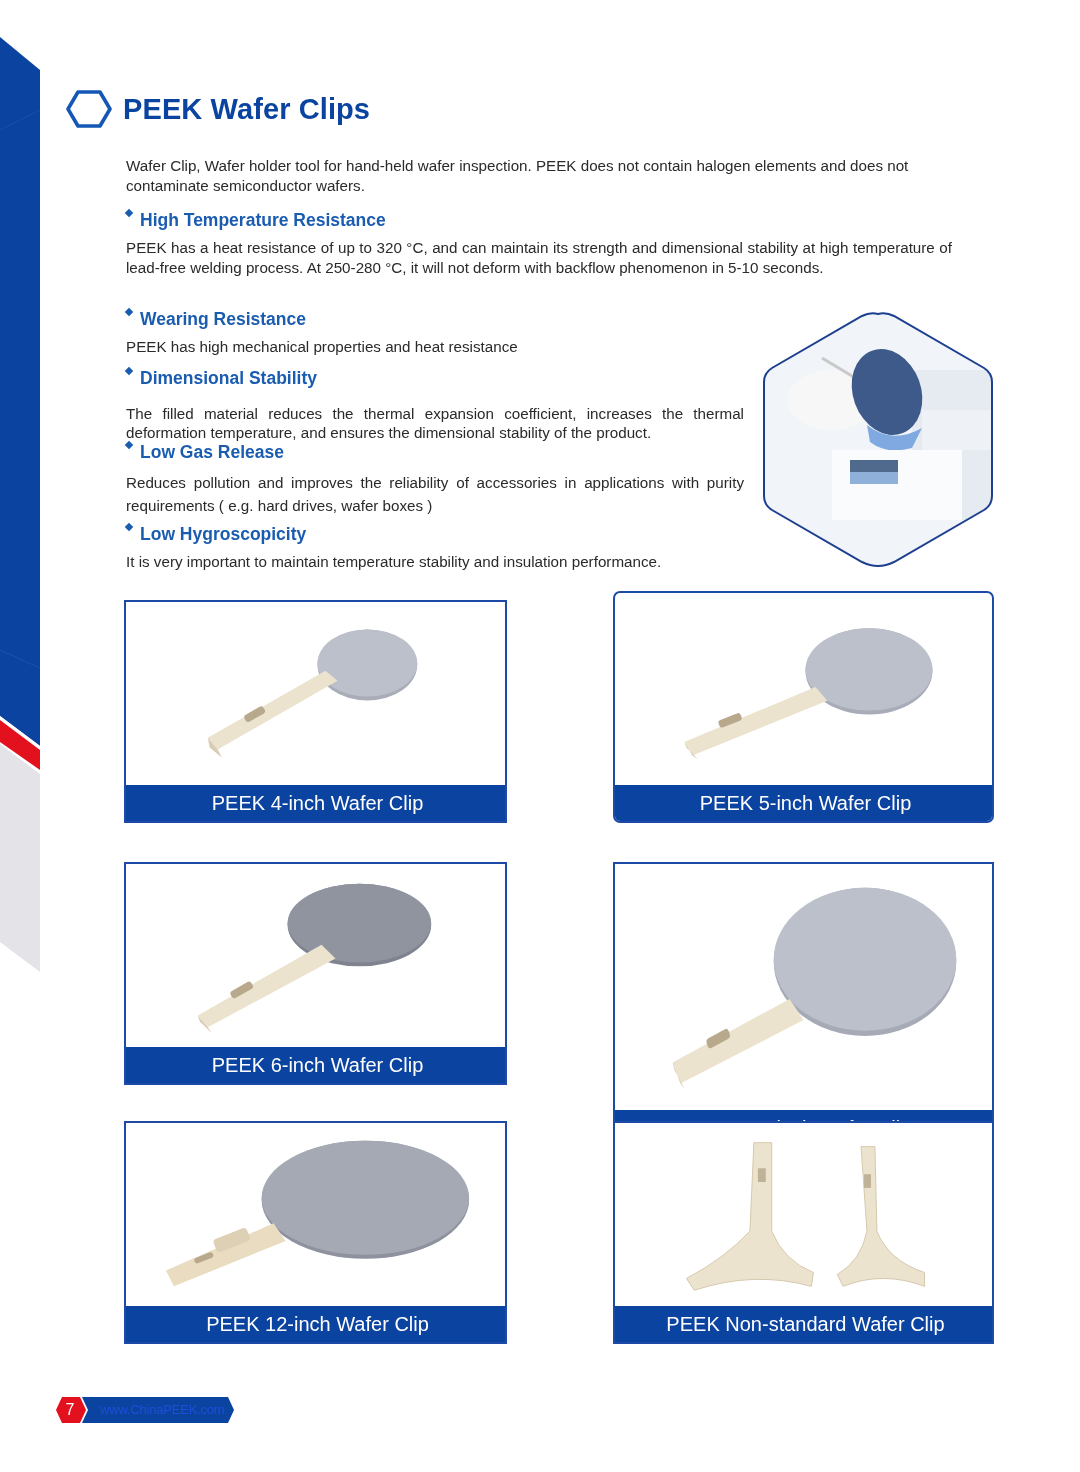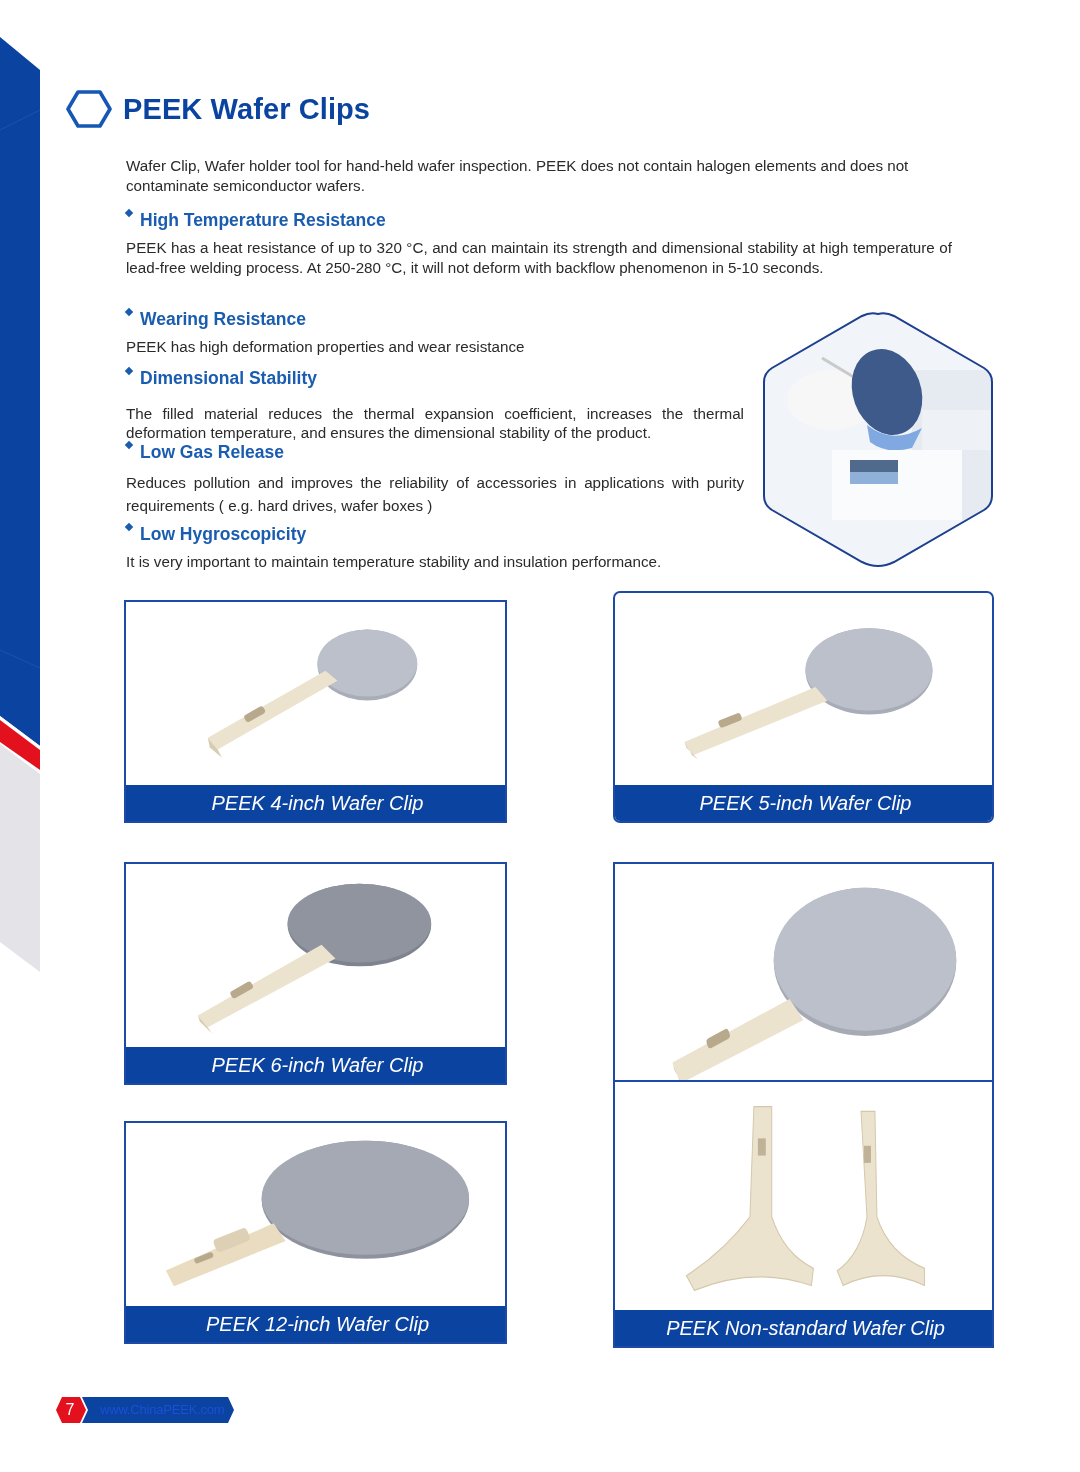--- a/index.html
+++ b/index.html
@@ -26,21 +26,20 @@
   .feature-head .bullet {
     width:6px; height:6px; background:#1a5cb0; transform:rotate(45deg); margin:0 8px 0 2px;
   }
   .feature-body {
     margin-left:2px; font-size:15.2px; line-height:20px; color:#2a2a2a; text-align:justify;
   }
   .hex-photo { position:absolute; left:762px; top:310px; width:232px; height:258px; }
   .card {
     position:absolute; border:2px solid #1c4aa6; background:#fff; box-sizing:border-box;
     overflow:hidden;
-    font-style:italic;
   }
   .card .caption {
     position:absolute; left:0; right:0; bottom:0; height:36px; background:#0b43a0;
     color:#fff; font-size:20px; display:flex; align-items:center; justify-content:center;
   }
   .card .caption span { padding-left:4px; }
   .card .imgbox { position:absolute; left:0; right:0; top:0; bottom:36px; }
   .card svg { width:100%; height:100%; display:block; }
   .footer { position:absolute; left:56px; top:1397px; height:26px; width:180px; }
   .footer .num {
@@ -79,21 +78,21 @@
       <span>High Temperature Resistance</span>
     </div>
   <div class="feature-body" style="margin-top:4px;">PEEK has a heat resistance of up to 320 °C, and can maintain its strength and dimensional stability at high temperature of lead-free welding process. At 250-280 °C, it will not deform with backflow phenomenon in 5-10 seconds.</div>
 </div>
 
 <div class="feature" style="top:309px; width:620px;">
   <div class="feature-head">
       <span class="bullet"></span>
       <span>Wearing Resistance</span>
     </div>
-  <div class="feature-body" style="margin-top:4px;">PEEK has high deformation properties and wear resistance</div>
+  <div class="feature-body" style="margin-top:4px;">PEEK has high mechanical properties and heat resistance</div>
 </div>
 
 <div class="feature" style="top:368px; width:620px;">
   <div class="feature-head">
       <span class="bullet"></span>
       <span>Dimensional Stability</span>
     </div>
   <div class="feature-body" style="margin-top:12px; line-height:19px;">The filled material reduces the thermal expansion coefficient, increases the thermal deformation temperature, and ensures the dimensional stability of the product.</div>
 </div>
 
@@ -202,21 +201,21 @@
       <polygon points="40,150 148,102 160,120 48,166" fill="#e9dcc0"></polygon>
       <rect x="88" y="112" width="36" height="14" rx="4" fill="#ddd0b4" transform="rotate(-22 106 119)"></rect>
       <rect x="68" y="134" width="20" height="6" rx="3" fill="#b9a98c" transform="rotate(-22 78 137)"></rect>
     </svg>
   </div>
   <div class="caption">
       <span>PEEK 12-inch Wafer Clip</span>
     </div>
 </div>
 
-<div class="card" style="left:613px; top:1080px; width:381px; height:268px;">
+<div class="card" style="left:613px; top:1121px; width:381px; height:223px;">
   <div class="imgbox">
     <svg viewBox="0 0 380 186" preserveAspectRatio="none">
       <path d="M140,20 L158,20 L158,110 Q170,140 200,152 L198,166 Q140,150 80,170 L72,158 Q110,138 136,110 Z" fill="#ece3cf" stroke="#d4c7ab" stroke-width="1"></path>
       <rect x="144" y="46" width="8" height="14" fill="#c0b296"></rect>
       <path d="M248,24 L262,24 L264,110 Q276,140 312,152 L312,166 Q270,150 230,166 L224,154 Q248,140 254,110 Z" fill="#ece3cf" stroke="#d4c7ab" stroke-width="1"></path>
       <rect x="251" y="52" width="7" height="14" fill="#c0b296"></rect>
     </svg>
   </div>
   <div class="caption">
       <span>PEEK Non-standard Wafer Clip</span>

